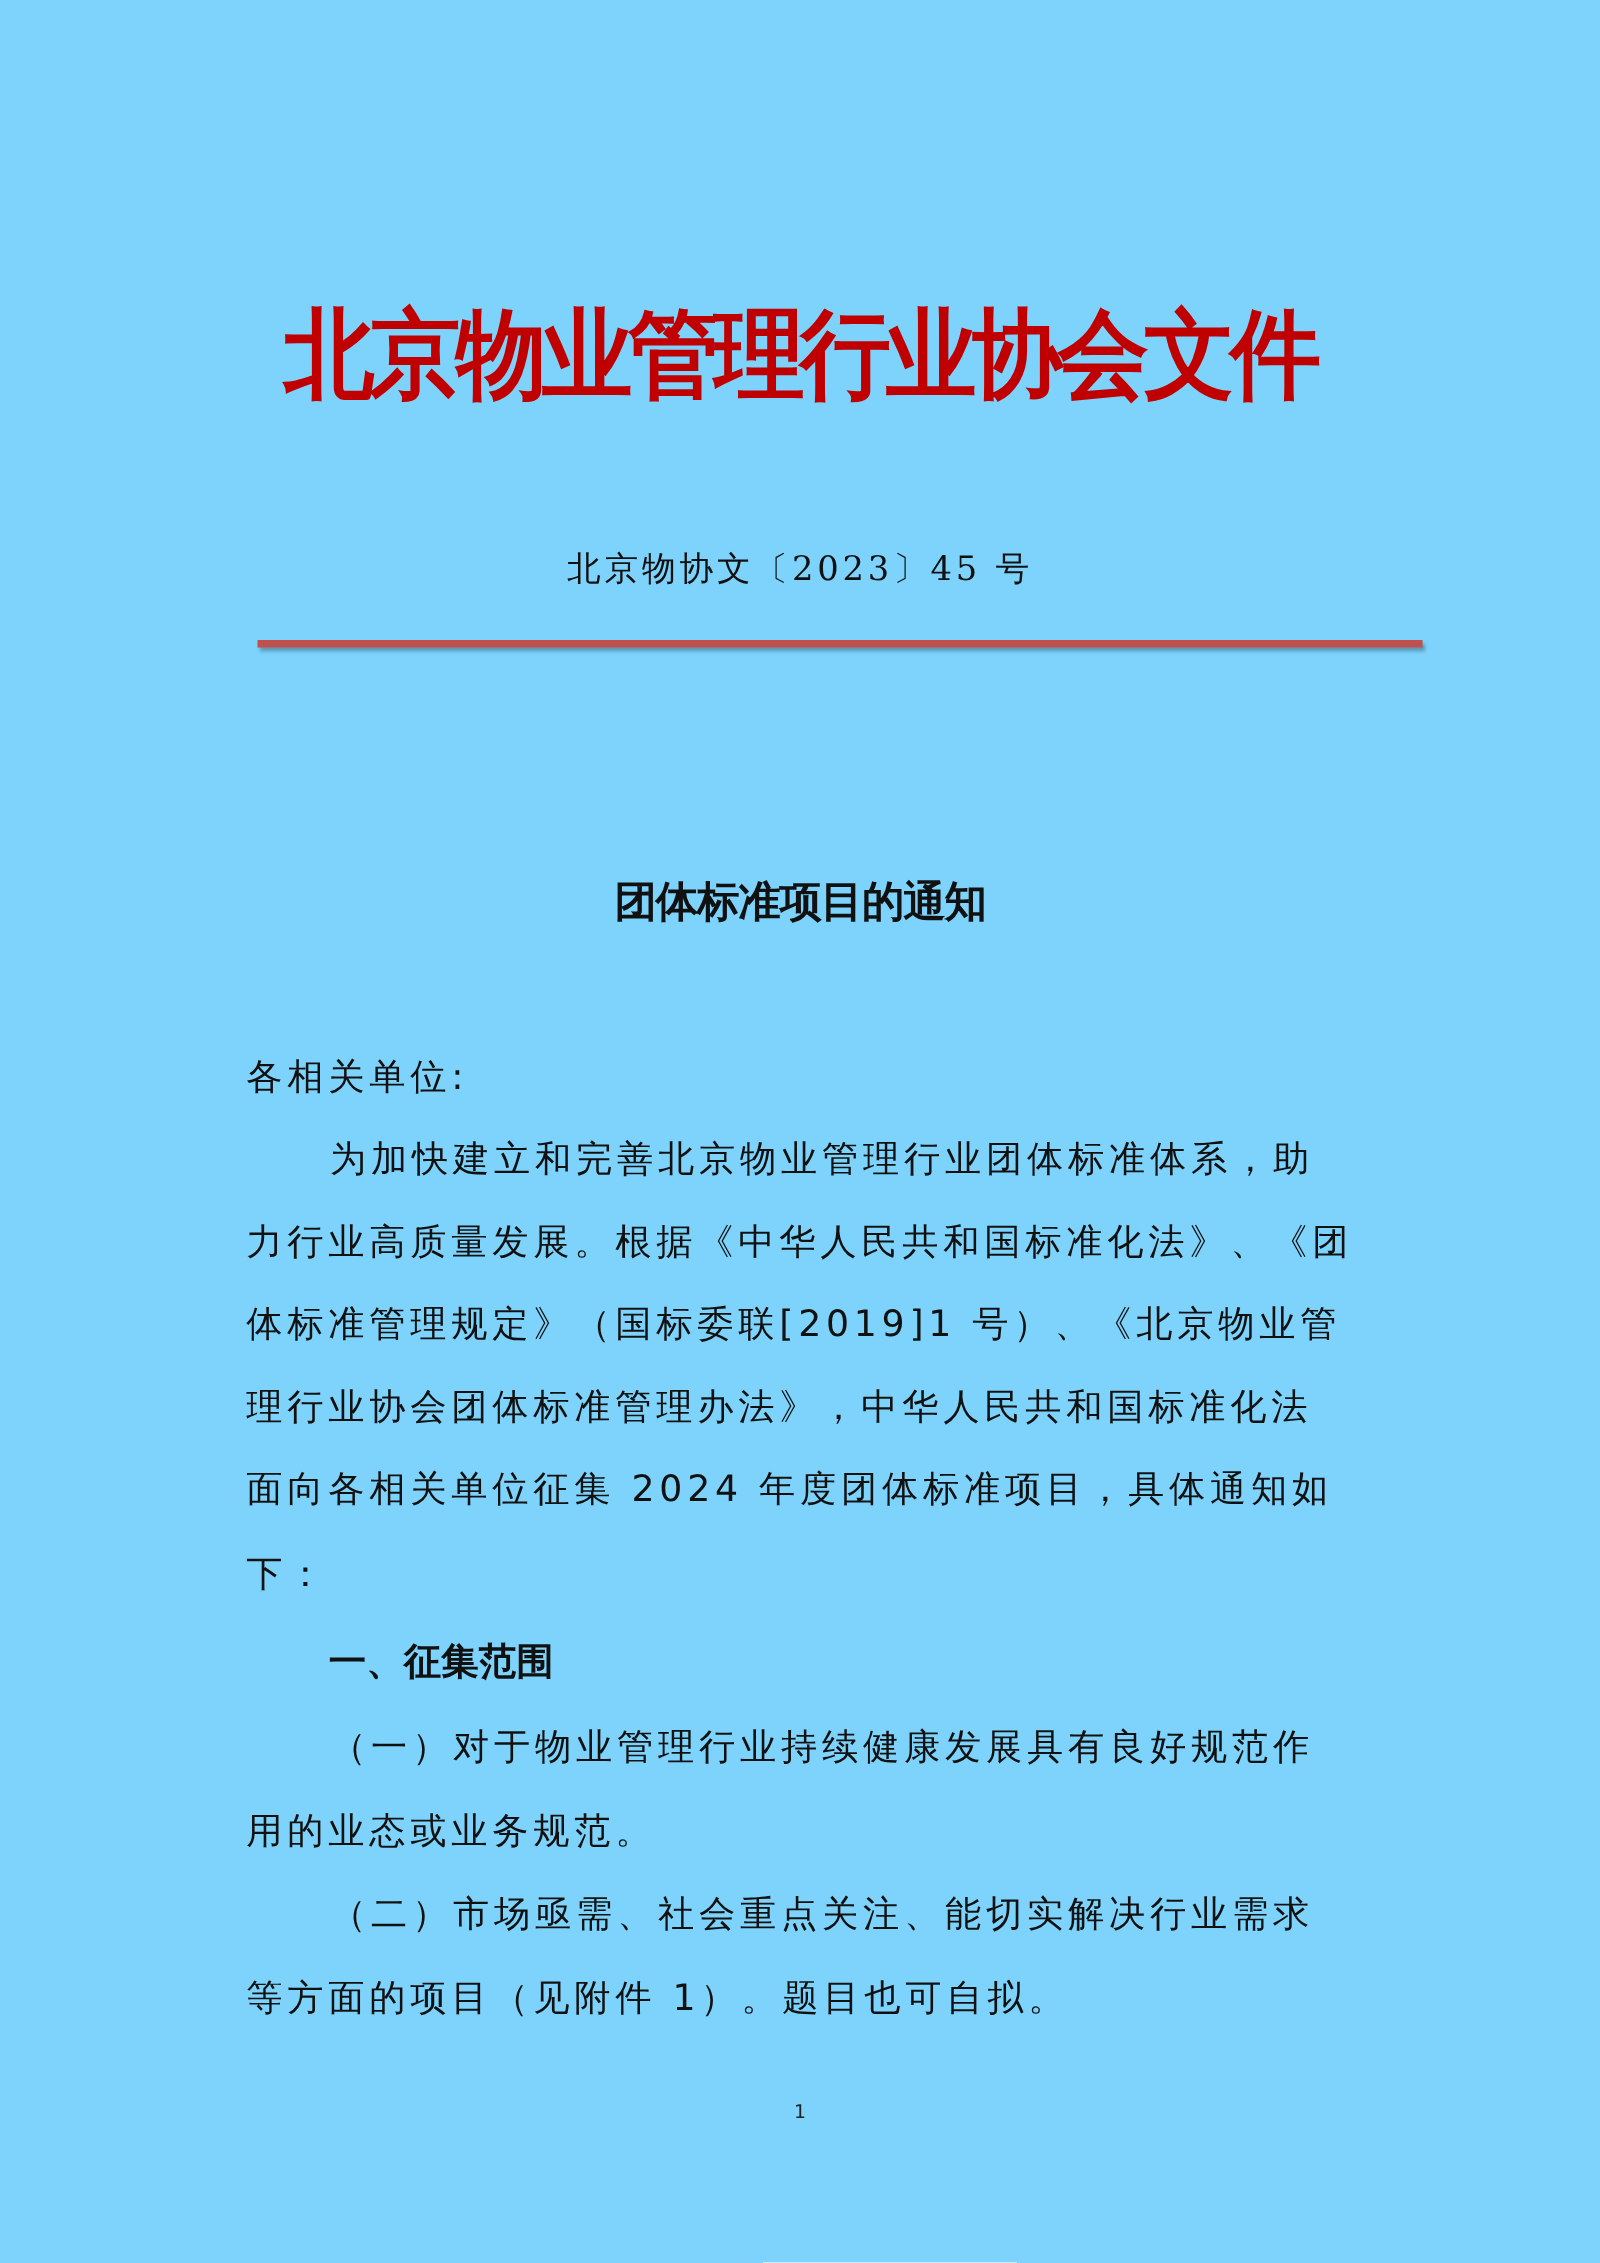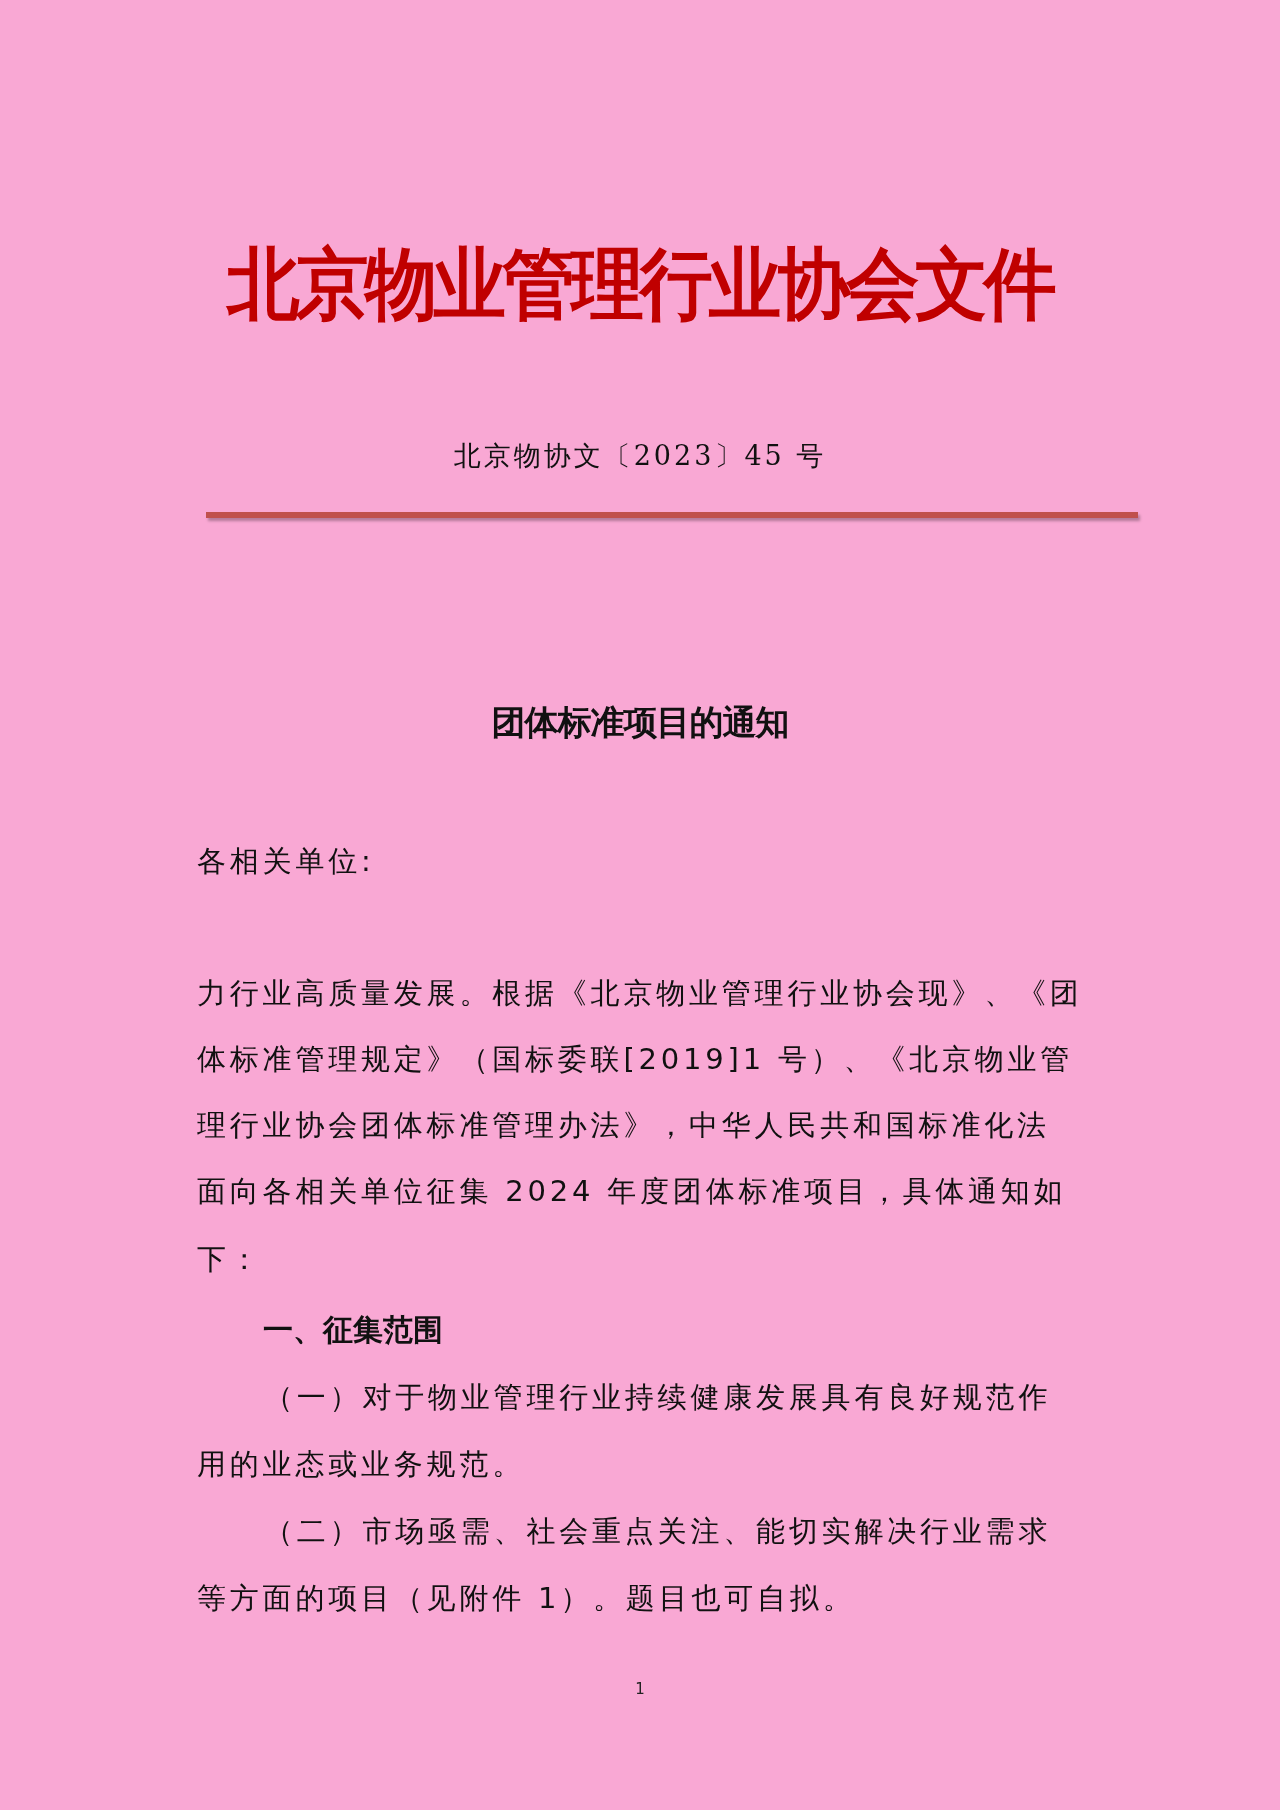--- a/index.html
+++ b/index.html
@@ -13,21 +13,21 @@
       position: relative;
       overflow: hidden;
       font-family: "DejaVu Serif", "Liberation Serif", serif;
       color: #111111;
     }
     .page {
       position: absolute;
       left: 0; top: 0;
       width: 1280px;
       height: 1810px;
-      background: #f9a8d4;
+      background: #7dd3fc;
     }
     
     .masthead {
       position: absolute;
       left: 0;
       width: 1280px;
       top: 236px;
       height: 96px;
       text-align: center;
       white-space: nowrap;
@@ -140,21 +140,22 @@
   </div>
 
   <div class="doc-number">北京物协文〔2023〕45 号</div>
 
   <div class="red-rule"></div>
 
   <div class="notice-title l2">团体标准项目的通知</div>
 
   <div class="salutation">各相关单位:</div>
 
-  <div class="line" style="top:960px;">力行业高质量发展。根据《北京物业管理行业协会现》、《团</div>
+  <div class="line indent" style="top:894px;">为加快建立和完善北京物业管理行业团体标准体系，助</div>
+  <div class="line" style="top:960px;">力行业高质量发展。根据《中华人民共和国标准化法》、《团</div>
   <div class="line" style="top:1026px;">体标准管理规定》（国标委联[2019]1 号）、《北京物业管</div>
   <div class="line" style="top:1092px;">理行业协会团体标准管理办法》，中华人民共和国标准化法</div>
   <div class="line" style="top:1158px;">面向各相关单位征集 2024 年度团体标准项目，具体通知如</div>
   <div class="line" style="top:1226px;">下：</div>
 
   <div class="section-heading">一、征集范围</div>
 
   <div class="line indent" style="top:1364px;">（一）对于物业管理行业持续健康发展具有良好规范作</div>
   <div class="line" style="top:1431px;">用的业态或业务规范。</div>
   <div class="line indent" style="top:1498px;">（二）市场亟需、社会重点关注、能切实解决行业需求</div>

